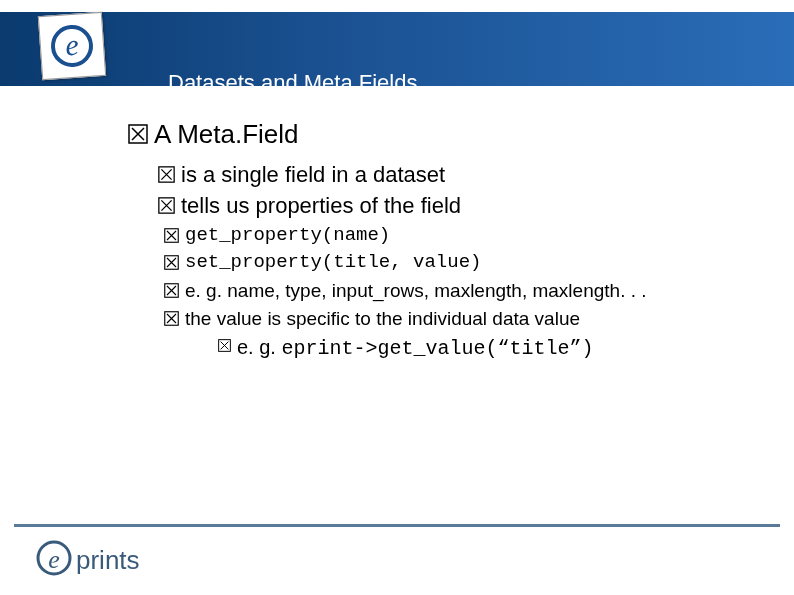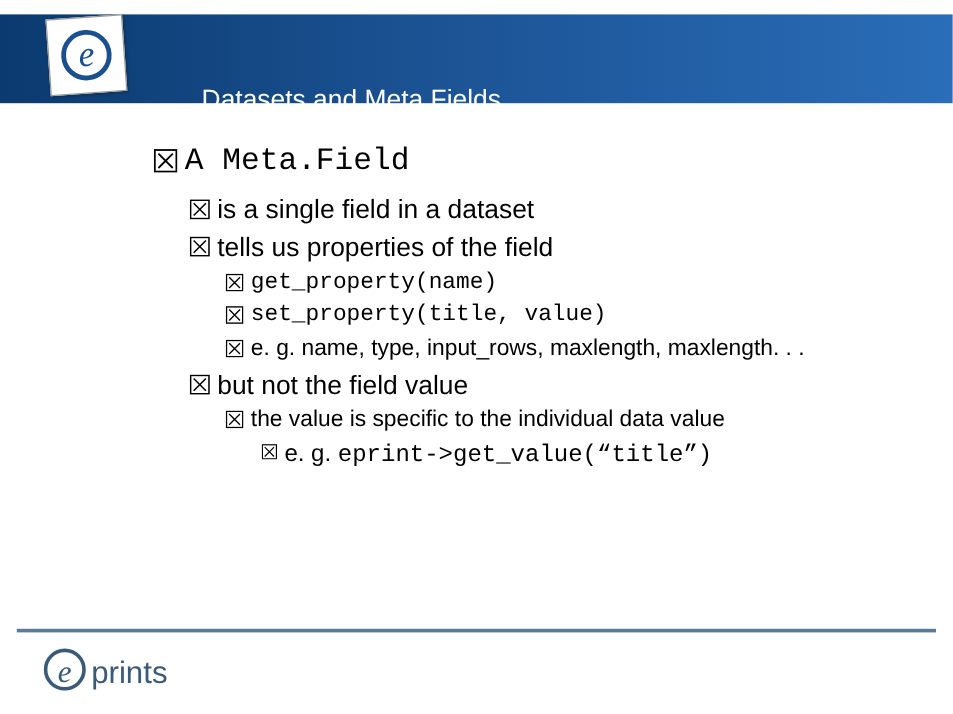--- a/index.html
+++ b/index.html
@@ -43,23 +43,23 @@
     font-weight: normal;
     margin-top: 28px;
   }
   .content {
     position: absolute;
     top: 118px;
     left: 128px;
     right: 40px;
     color: #000;
   }
-  .lvl1 { font-size: 26px; margin-bottom: 10px; display: flex; align-items: flex-start; font-family: Liberation Mono, monospace; }
+  .lvl1 { font-size: 26px; margin-bottom: 10px; display: flex; align-items: flex-start; }
   .lvl2 { font-size: 22px; margin-left: 30px; margin-bottom: 4px; display: flex; align-items: flex-start; justify-content: space-between; }
-  .lvl3 { font-size: 19px; margin-left: 60px; margin-bottom: 4px; display: flex; align-items: flex-start; }
+  .lvl3 { font-size: 19px; margin-left: 36px; margin-bottom: 4px; display: flex; align-items: flex-start; }
   .lvl4 { font-size: 20px; margin-left: 90px; margin-bottom: 4px; display: flex; align-items: flex-start; }
   .bullet {
     flex-shrink: 0;
     width: 16px; height: 16px;
     margin-right: 6px;
     margin-top: 5px;
   }
   .lvl1 .bullet { width: 20px; height: 20px; margin-top: 6px; }
   .lvl2 .bullet { width: 17px; height: 17px; margin-top: 5px; }
   .lvl3 .bullet { width: 15px; height: 15px; margin-top: 4px; }
@@ -138,27 +138,20 @@
   </div>
 
   <div class="lvl3">
     <svg class="bullet" viewBox="0 0 20 20">
         <rect x="1" y="1" width="18" height="18" fill="none" stroke="#000" stroke-width="1.5"></rect>
         <path d="M4 4 L16 16 M16 4 L4 16" stroke="#000" stroke-width="1.5"></path>
       </svg>
     <span class="txt">e. g. name, type, input_rows, maxlength, maxlength. . .</span>
   </div>
 
-  <div class="lvl2">
-    <svg class="bullet" viewBox="0 0 20 20">
-        <rect x="1" y="1" width="18" height="18" fill="none" stroke="#000" stroke-width="1.5"></rect>
-        <path d="M4 4 L16 16 M16 4 L4 16" stroke="#000" stroke-width="1.5"></path>
-      </svg>
-    <span class="txt">but not the field value</span>
-  </div>
 
   <div class="lvl3">
     <svg class="bullet" viewBox="0 0 20 20">
         <rect x="1" y="1" width="18" height="18" fill="none" stroke="#000" stroke-width="1.5"></rect>
         <path d="M4 4 L16 16 M16 4 L4 16" stroke="#000" stroke-width="1.5"></path>
       </svg>
     <span class="txt">the value is specific to the individual data value</span>
   </div>
 
   <div class="lvl4">

